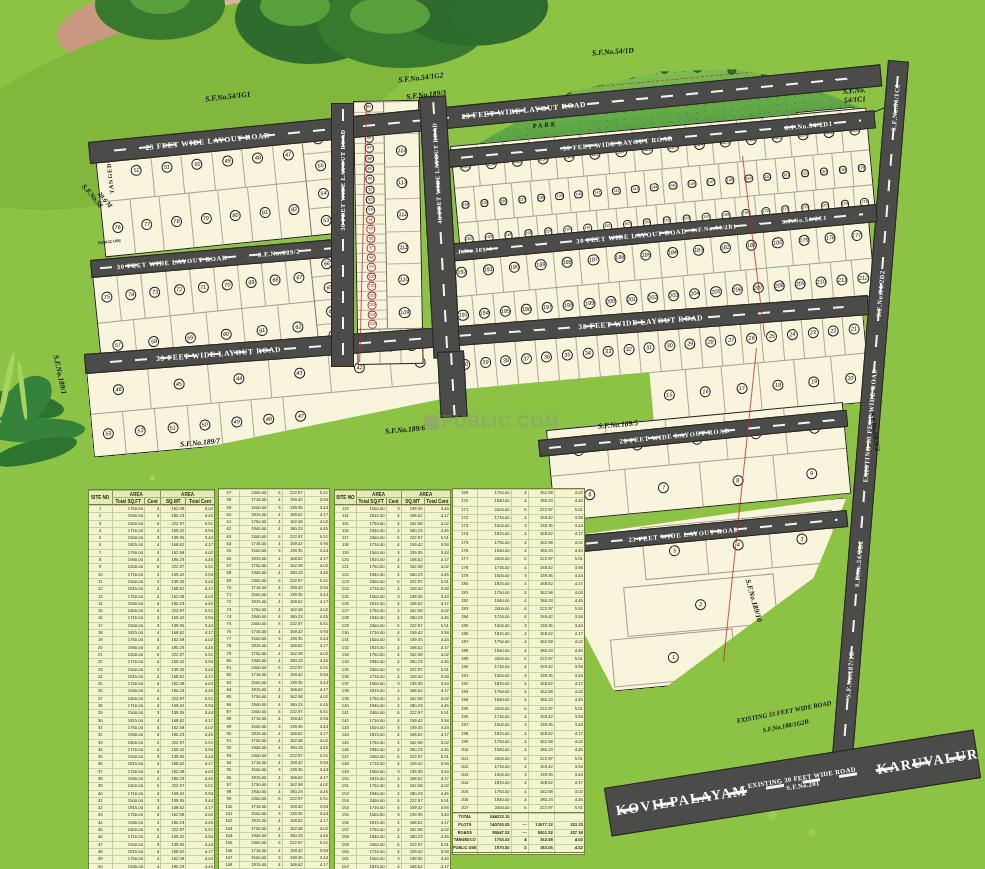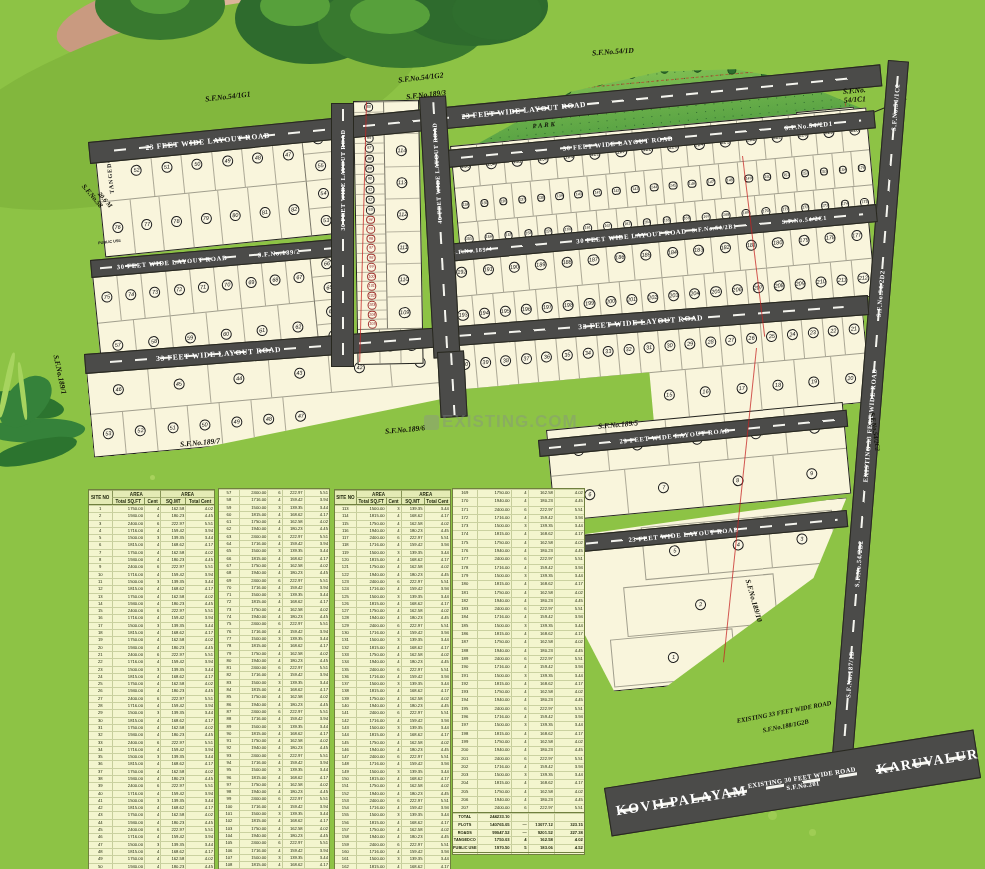--- a/index.html
+++ b/index.html
@@ -2427,16 +2427,16 @@
           <span>1970.50</span>
           <span>5</span>
           <span>183.06</span>
           <span>4.52</span>
         </div>
       </div>
   </div>
 
   <div id="wm">
     <span class="wmbox"></span>
-    <span class="wmtxt">EXISTING.COM</span>
+    <span class="wmtxt">PUBLIC.COM</span>
   </div>
 
 </div>
 
 </body></html>

